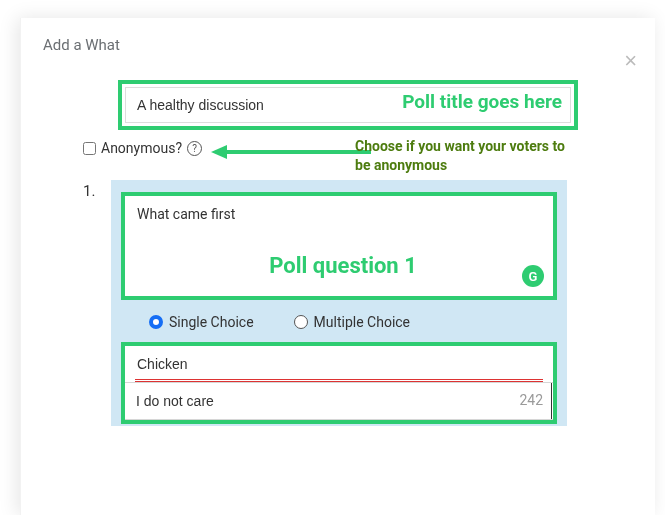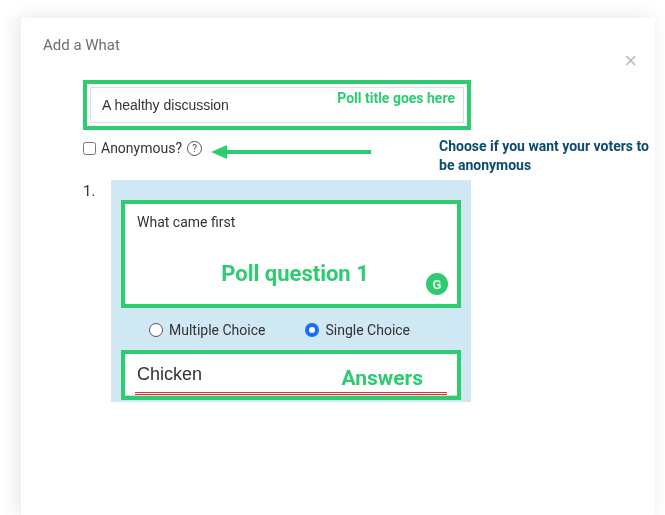--- a/index.html
+++ b/index.html
@@ -32,52 +32,53 @@
     }
     .modal-close {
       position: absolute; right: 18px; top: 32px;
       color: #bbb; font-size: 22px; line-height: 1; cursor: pointer; background:none; border:none;
     }
     .content { padding-top: 26px; padding-left: 40px; }
     .title-wrap {
       border: 4px solid #2ecc71;
       position: relative;
       padding: 3px;
-      width: 388px;
+      width: 460px;
+      margin-left: 35px;
     }
     .title-input {
       width: 100%; padding: 9px 11px; font-size: 14px; border: 1px solid #ddd;
       color: #333;
     }
     .annot-title-caption {
       position: absolute; right: 12px; top: 6px;
-      color: #2ecc71; font-weight: 700; font-size: 14px;
+      color: #2ecc71; font-weight: 700; font-size: 19px;
     }
     .anon-row {
       margin-top: 10px; display: flex; align-items: center; gap: 5px;
       position: relative;
-      width: 544px;
+      width: 460px;
     }
     .anon-row label { font-size: 14px; color: #333; }
     .anon-row input[type="checkbox"] { width: 13px; height: 13px; }
     .help-icon {
       display: inline-flex; align-items:center; justify-content:center;
       width: 15px; height: 15px; border: 1.3px solid #555; border-radius: 50%;
       font-size: 10px; color: #555;
     }
     .anon-caption {
       position:absolute; right:-22px; top:-3px;
-      color:#0c4a6e; font-weight:700; font-size:14px; line-height:1.35;
+      color:#4d7c0f; font-weight:700; font-size:14px; line-height:1.35;
       text-align:left; width:210px;
     }
     .arrow-svg { position:absolute; left: 128px; top: 2px; }
     .question-row { margin-top: 24px; display:flex; }
     .q-number { font-size: 15px; color:#333; width: 28px; padding-top:2px; }
     .q-card {
-      background:#d0e7f4; width: 360px; padding: 20px 10px 2px 10px;
+      background:#d0e7f4; width: 456px; padding: 12px 10px 2px 10px;
       position: relative;
     }
     .q-text-wrap {
       border: 4px solid #2ecc71; background:#fff; position:relative;
       padding: 0;
     }
     .q-textarea {
       width:100%; min-height: 96px; border:none; resize:none;
       padding: 10px 12px; font-size:14px; color:#333; font-family:inherit;
     }
@@ -109,21 +110,21 @@
       border-bottom:1px solid #d6d6d6;
       position:relative;
     }
     .answer-row.redline::after {
       content:""; position:absolute; left:10px; right:10px; bottom:0px;
       height:2px;
       background: linear-gradient(to bottom, #d33 0, #d33 1px, transparent 1px, transparent 2px);
       border-bottom: 1px solid #d33;
     }
     .answer-input {
-      width:100%; border:none; padding:10px 12px; font-size:18px; color:#333;
+      width:100%; border:none; padding:10px 12px; font-size:14px; color:#333;
       background:transparent;
     }
     .answer-input::placeholder { color:#9a9a9a; }
     .char-count {
       position:absolute; right:10px; top:9px; color:#9a9a9a; font-size:14px;
     }
     .answers-caption {
       position:absolute; right: 34px; bottom: 6px;
       color:#2ecc71; font-weight:700; font-size:21px; pointer-events:none;
     }
@@ -164,33 +165,36 @@
       <div class="q-card">
 
         <div class="q-text-wrap">
           <textarea class="q-textarea" style="">What came first</textarea>
           <div class="q-caption">Poll question 1</div>
           <div class="g-badge">G</div>
         </div>
 
         <div class="choice-row">
           <div class="radio-group">
+            <span class="radio-dot radio-on"></span>
+            <span class="radio-label">Single Choice</span>
+          </div>
+          <div class="radio-group">
             <span class="radio-dot radio-off"></span>
             <span class="radio-label">Multiple Choice</span>
-          </div>
-          <div class="radio-group">
-            <span class="radio-dot radio-on"></span>
-            <span class="radio-label">Single Choice</span>
           </div>
         </div>
 
         <div class="answers-wrap">
           <div class="answer-row redline">
             <input class="answer-input" type="text" value="Chicken" style="">
           </div>
-          <div class="answers-caption">Answers</div>
+          <div class="answer-row">
+            <input class="answer-input caret" type="text" value="I do not care" style="">
+            <span class="char-count">242</span>
+          </div>
         </div>
 
       </div>
     </div>
 
   </div>
 </div>
 
 </body></html>

